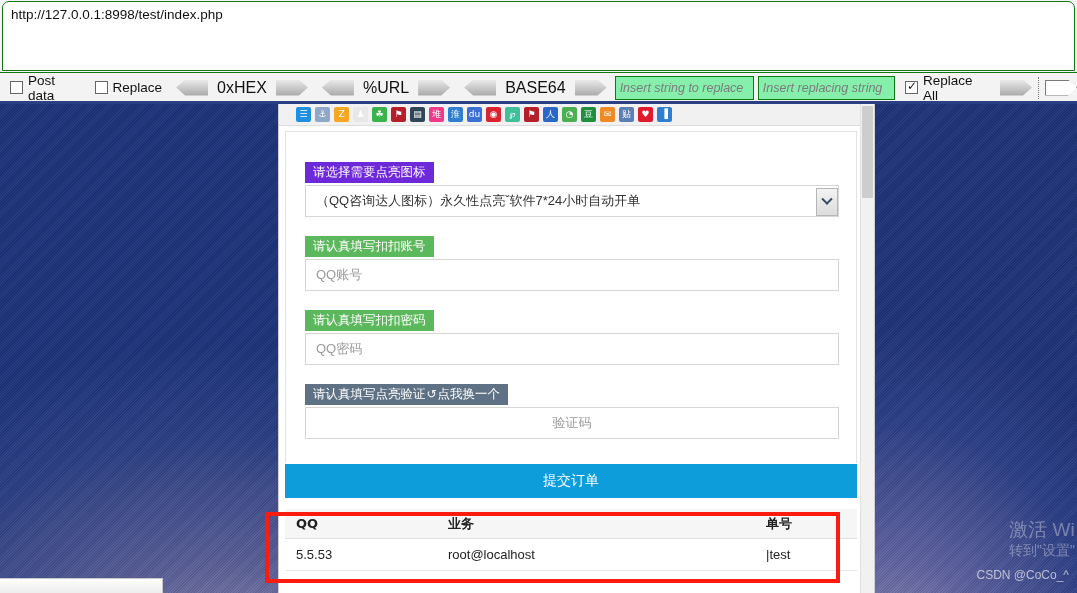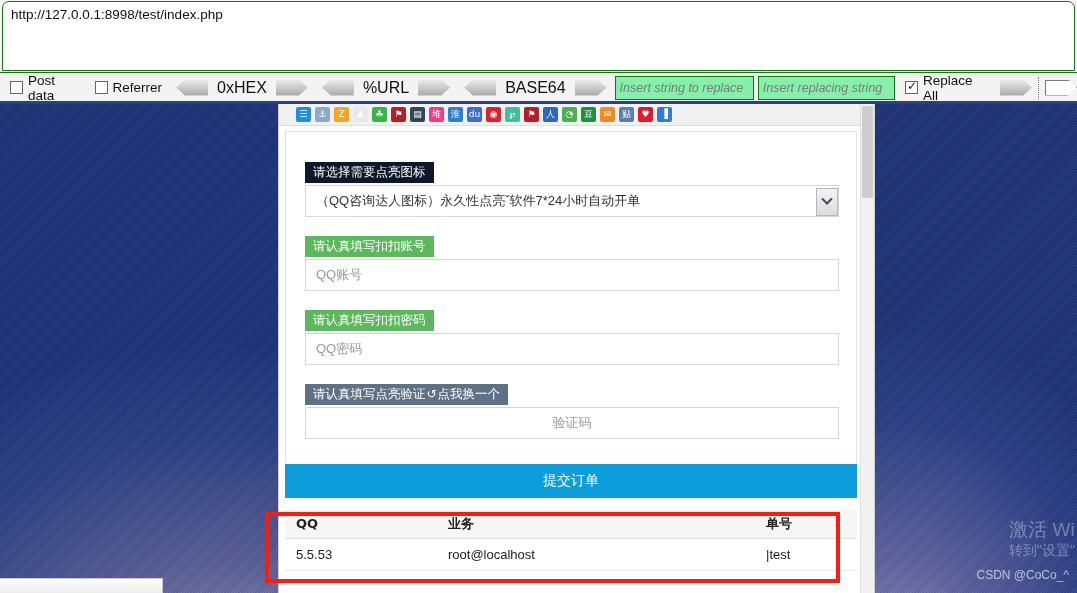--- a/index.html
+++ b/index.html
@@ -129,21 +129,21 @@
   #form-card {
     position: absolute; left: 6px; top: 5px; width: 572px; height: 332px;
     background: #fff; border: 1px solid #e3e3e3; border-bottom: none;
   }
   .field { position: absolute; left: 19px; width: 534px; }
   .tag {
     display: inline-block; color: #fff; font-size: 12.5px;
     padding: 3px 8px 4px 8px; line-height: 14px; white-space: nowrap;
     font-family: "DejaVu Sans", "Liberation Sans", sans-serif;
   }
-  .tag.blue  { background: #0f172a; }
+  .tag.blue  { background: #6d28d9; }
   .tag.green { background: #5cb85c; }
   .tag.slate { background: #5f7184; }
   .refresh-ico { font-size: 12px; margin: 0 1px; }
 
   .ctrl {
     display: block; width: 100%; height: 32px;
     border: 1px solid #d6d6d6; background: #fff;
     font-size: 13px; color: #9b9b9b; line-height: 30px;
     padding: 0 10px; margin-top: 2px; white-space: nowrap; overflow: hidden;
   }
@@ -227,21 +227,21 @@
 
     <div id="toolbar">
 
       <div class="cbox-wrap">
         <span class="cbox"></span>
         <span>Post data</span>
       </div>
 
       <div class="cbox-wrap">
         <span class="cbox"></span>
-        <span>Referrer</span>
+        <span>Replace</span>
       </div>
 
       <div class="seg-group">
         <span class="arrow-left"></span>
         <span class="seg-label">0xHEX</span>
         <span class="arrow-right"></span>
       </div>
 
       <div class="seg-group">
         <span class="arrow-left"></span>

